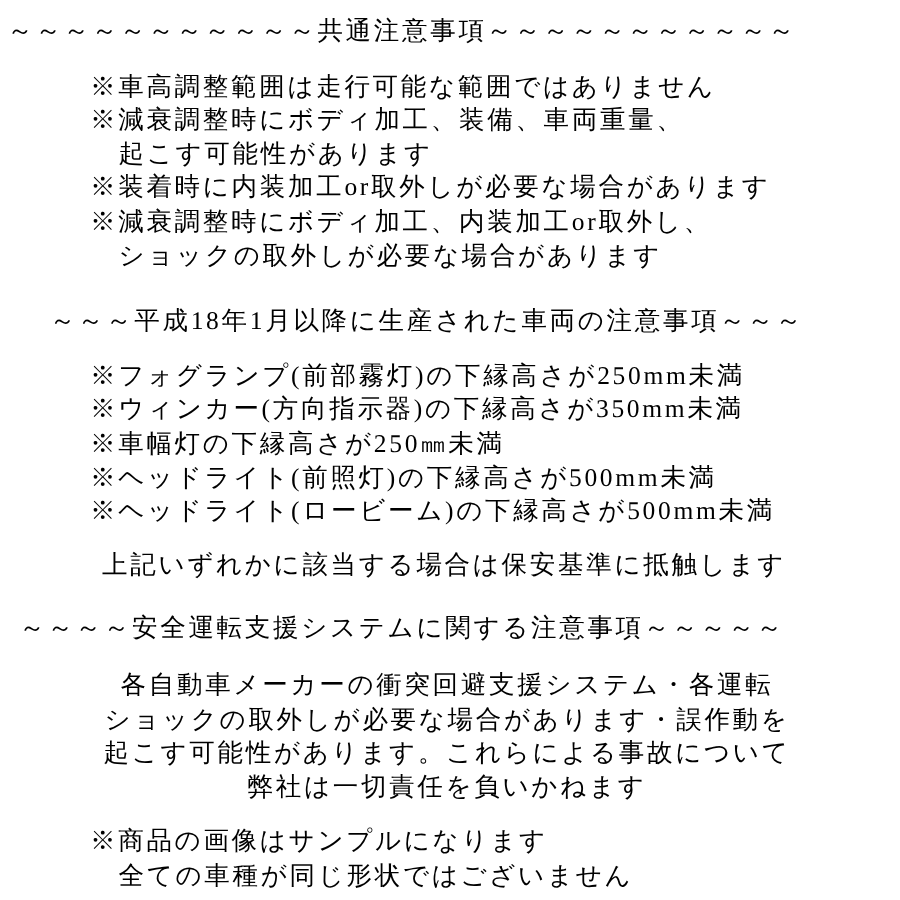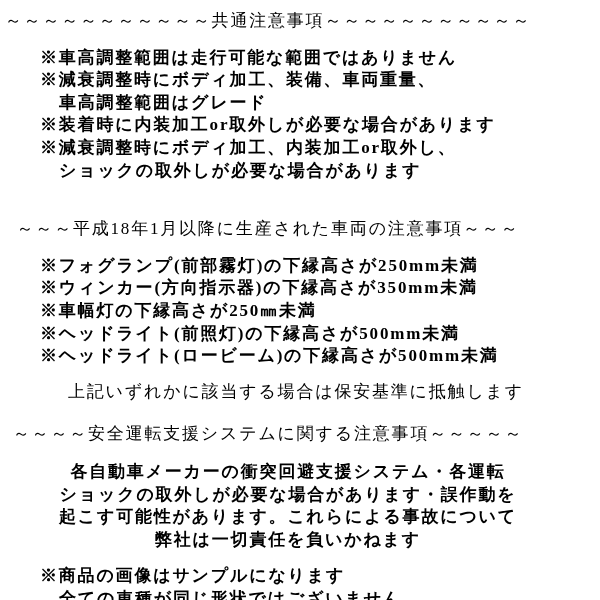--- a/index.html
+++ b/index.html
@@ -19,26 +19,25 @@
     letter-spacing: 1.8px;
     overflow: hidden;
     box-sizing: border-box;
     padding-top: 10px;
   }
   .hdr {
     text-align: center;
     white-space: nowrap;
   }
   .hdr-1 { margin-top: 0; }
-  .hdr-2 { margin-top: 36px; }
+  .hdr-2 { margin-top: 21px; text-align: right; }
   .hdr-3 { margin-top: 20px; }
   .group {
     margin-top: 14px;
-    padding-left: 40px;
-    font-weight: bold;
+    padding-left: 60px;
   }
   .group-3 { margin-top: 15px; text-align: center; }
   .group-4 { margin-top: 14px; }
   .line {
     white-space: nowrap;
   }
   .line.indent {
     padding-left: 19px;
   }
   .standalone {
@@ -50,21 +49,21 @@
 </head>
 <body>
 
 <div class="page">
 
   <div class="hdr hdr-1">～～～～～～～～～～～共通注意事項～～～～～～～～～～～</div>
 
   <div class="group">
     <div class="line">※車高調整範囲は走行可能な範囲ではありません</div>
     <div class="line">※減衰調整時にボディ加工、装備、車両重量、</div>
-    <div class="line indent">車高調整範囲はグレード</div>
+    <div class="line indent">起こす可能性があります</div>
     <div class="line">※装着時に内装加工or取外しが必要な場合があります</div>
     <div class="line">※減衰調整時にボディ加工、内装加工or取外し、</div>
     <div class="line indent">ショックの取外しが必要な場合があります</div>
   </div>
 
   <div class="hdr hdr-2">～～～平成18年1月以降に生産された車両の注意事項～～～</div>
 
   <div class="group">
     <div class="line">※フォグランプ(前部霧灯)の下縁高さが250mm未満</div>
     <div class="line">※ウィンカー(方向指示器)の下縁高さが350mm未満</div>

